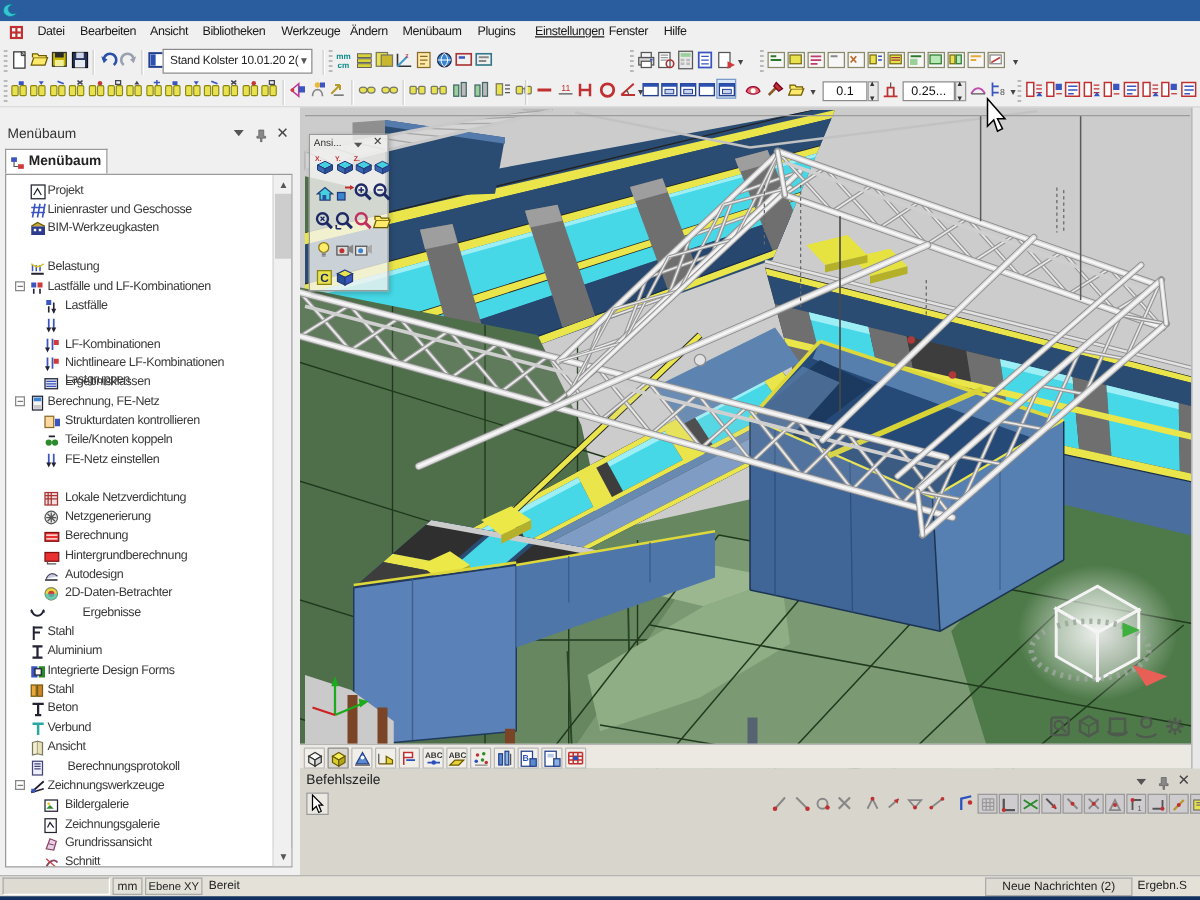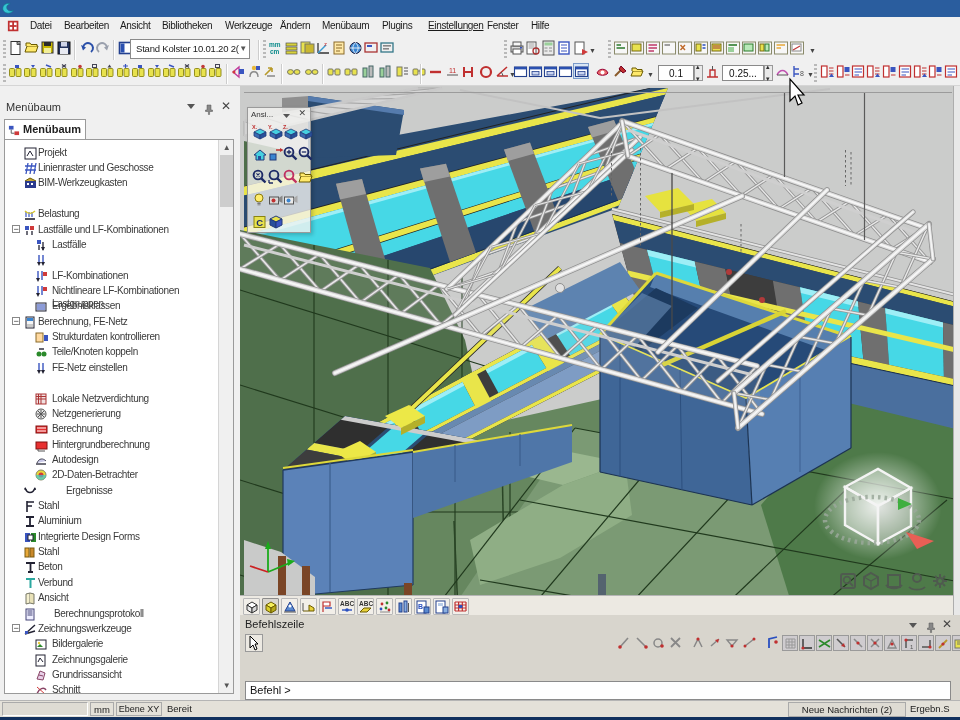--- a/index.html
+++ b/index.html
@@ -1398,21 +1398,20 @@
         </svg></div>
 <div class="sni p" style="left:322px;top:3px;"><svg width="16" height="16" viewBox="0 0 16 16">
           <path d="M3 12 L11 4" stroke="#b8952a" stroke-width="1.8"></path>
           <circle cx="7" cy="8" r="1.6" fill="#c03030"></circle>
         </svg></div>
 <div class="sni p" style="left:339px;top:3px;"><svg width="16" height="16" viewBox="0 0 16 16">
           <rect x="2" y="4" width="11" height="8" fill="#e8e24e" stroke="#776"></rect>
           <path d="M4 6 L11 6 M4 8 L11 8" stroke="#776"></path>
         </svg></div>
   </div>
-  <div style="position:absolute;left:5px;top:66px;width:706px;height:19px;background:#fff;border:1px solid #8a8a8a;font-size:11px;color:#111;line-height:17px;padding-left:4px;">Befehl &gt;</div>
 </div>
 
 <div style="position:absolute;left:0;top:700px;width:960px;height:17px;background:#e4e1d9;border-top:1px solid #b5b5b5;font-size:9.5px;color:#222;">
   <div style="position:absolute;left:2px;top:1px;width:86px;height:14px;border:1px solid #aaa;border-right-color:#fff;border-bottom-color:#fff;background:#dedbd3;"></div>
   <div style="position:absolute;left:90px;top:1px;width:24px;height:14px;border:1px solid #aaa;background:#e4e1d9;text-align:center;line-height:13px;">mm</div>
   <div style="position:absolute;left:116px;top:1px;width:46px;height:14px;border:1px solid #aaa;background:#e4e1d9;text-align:center;line-height:13px;font-size:9px;white-space:nowrap;overflow:hidden;">Ebene XY</div>
   <div style="position:absolute;left:167px;top:2px;">Bereit</div>
   <div style="position:absolute;left:788px;top:1px;width:118px;height:15px;border:1px solid #aaa;background:#dedbd3;text-align:center;line-height:14px;">Neue Nachrichten (2)</div>
   <div style="position:absolute;left:910px;top:2px;">Ergebn.S</div>
 </div>

